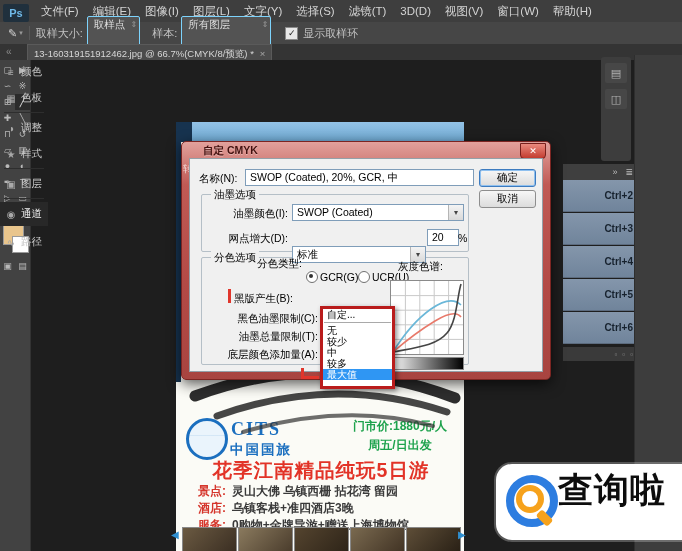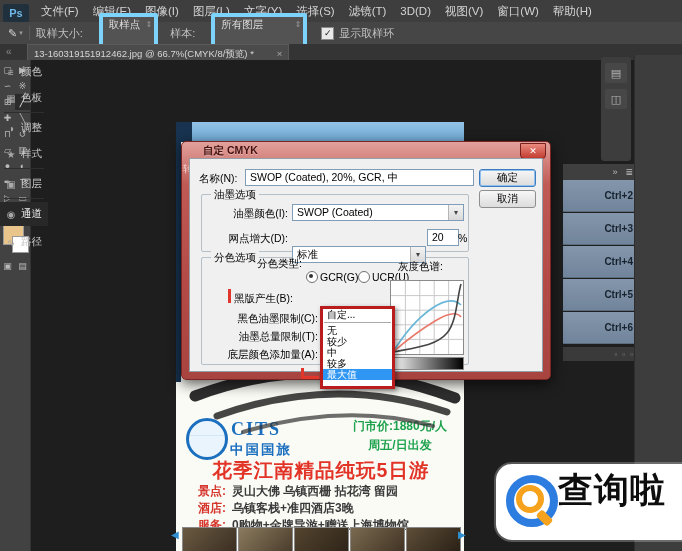--- a/index.html
+++ b/index.html
@@ -8,28 +8,28 @@
   .abs{position:absolute}
   
   .menubar{left:0;top:0;width:682px;height:22px;background:#3e3e3e;border-bottom:1px solid #2a2a2a;display:flex;align-items:flex-end}
   .pslogo{width:26px;height:18px;margin:0 5px 0 3px;background:#20303d;color:#6fb9e8;font-weight:bold;font-size:11px;
           display:flex;align-items:center;justify-content:center;border-radius:2px}
   .menuitem{padding:0 7px;font-size:11.5px;color:#d4d4d4;line-height:22px;white-space:nowrap}
   .optionsbar{left:0;top:22px;width:682px;height:22px;background:#464646;border-bottom:1px solid #2a2a2a;
               display:flex;align-items:center;font-size:11px;color:#c2c2c2}
   .obicon{color:#cfcfcf;font-size:11px;margin:0 2px 0 8px}
   .obsep{width:1px;height:14px;background:#585858;margin:0 6px}
-  .obcombo{background:#535353;border:4px solid #7dd3fc;border-radius:2px;height:15px;line-height:15px;
-           color:#ddd;font-size:10.5px;padding:0 14px 18px 6px;position:relative;margin-left:16px}
+  .obcombo{background:#535353;border:1px solid #7dd3fc;border-radius:2px;height:15px;line-height:15px;
+           color:#ddd;font-size:10.5px;padding:0 14px 18px 6px;position:relative;margin-left:4px}
   .obcombo .ud{position:absolute;right:2px;top:0;font-size:8px;color:#999}
   .obcheck{width:11px;height:11px;background:#e8e8e8;border:1px solid #8a8a8a;margin-left:14px;
            display:flex;align-items:center;justify-content:center;font-size:9px;color:#222}
   .tabbar{left:0;top:44px;width:682px;height:16px;background:#343434;border-bottom:1px solid #262626}
   .doctab{position:absolute;left:27px;top:0;height:16px;background:#4b4b4b;border:1px solid #5a5a5a;border-bottom:none;
-          color:#d6d6d6;font-size:9.5px;line-height:15px;padding:0 6px;display:flex;gap:23px;align-items:center}
+          color:#d6d6d6;font-size:9.5px;line-height:15px;padding:0 6px;display:flex;gap:6px;align-items:center}
   .collapsetb{position:absolute;left:6px;top:0;color:#8a8a8a;font-size:10px;line-height:15px}
   
   .toolbar{left:0;top:60px;width:30px;height:491px;background:#424242;border-right:1px solid #333}
   .tool{width:15px;height:16px;display:flex;align-items:center;justify-content:center;color:#b9b9b9;font-size:9px;position:absolute}
   .tool.sel{background:#2b2b2b;color:#e8e8e8}
   .swatch{position:absolute;border:1px solid #9a9a9a}
   
   .canvas{left:30px;top:60px;width:604px;height:491px;background:#1e1e1e}
   .poster{left:176px;top:142px;width:288px;height:409px;background:#fbfbf6}
   .sky{left:176px;top:122px;width:288px;height:20px;background:linear-gradient(180deg,#93c2e6,#6ea9d2)}

